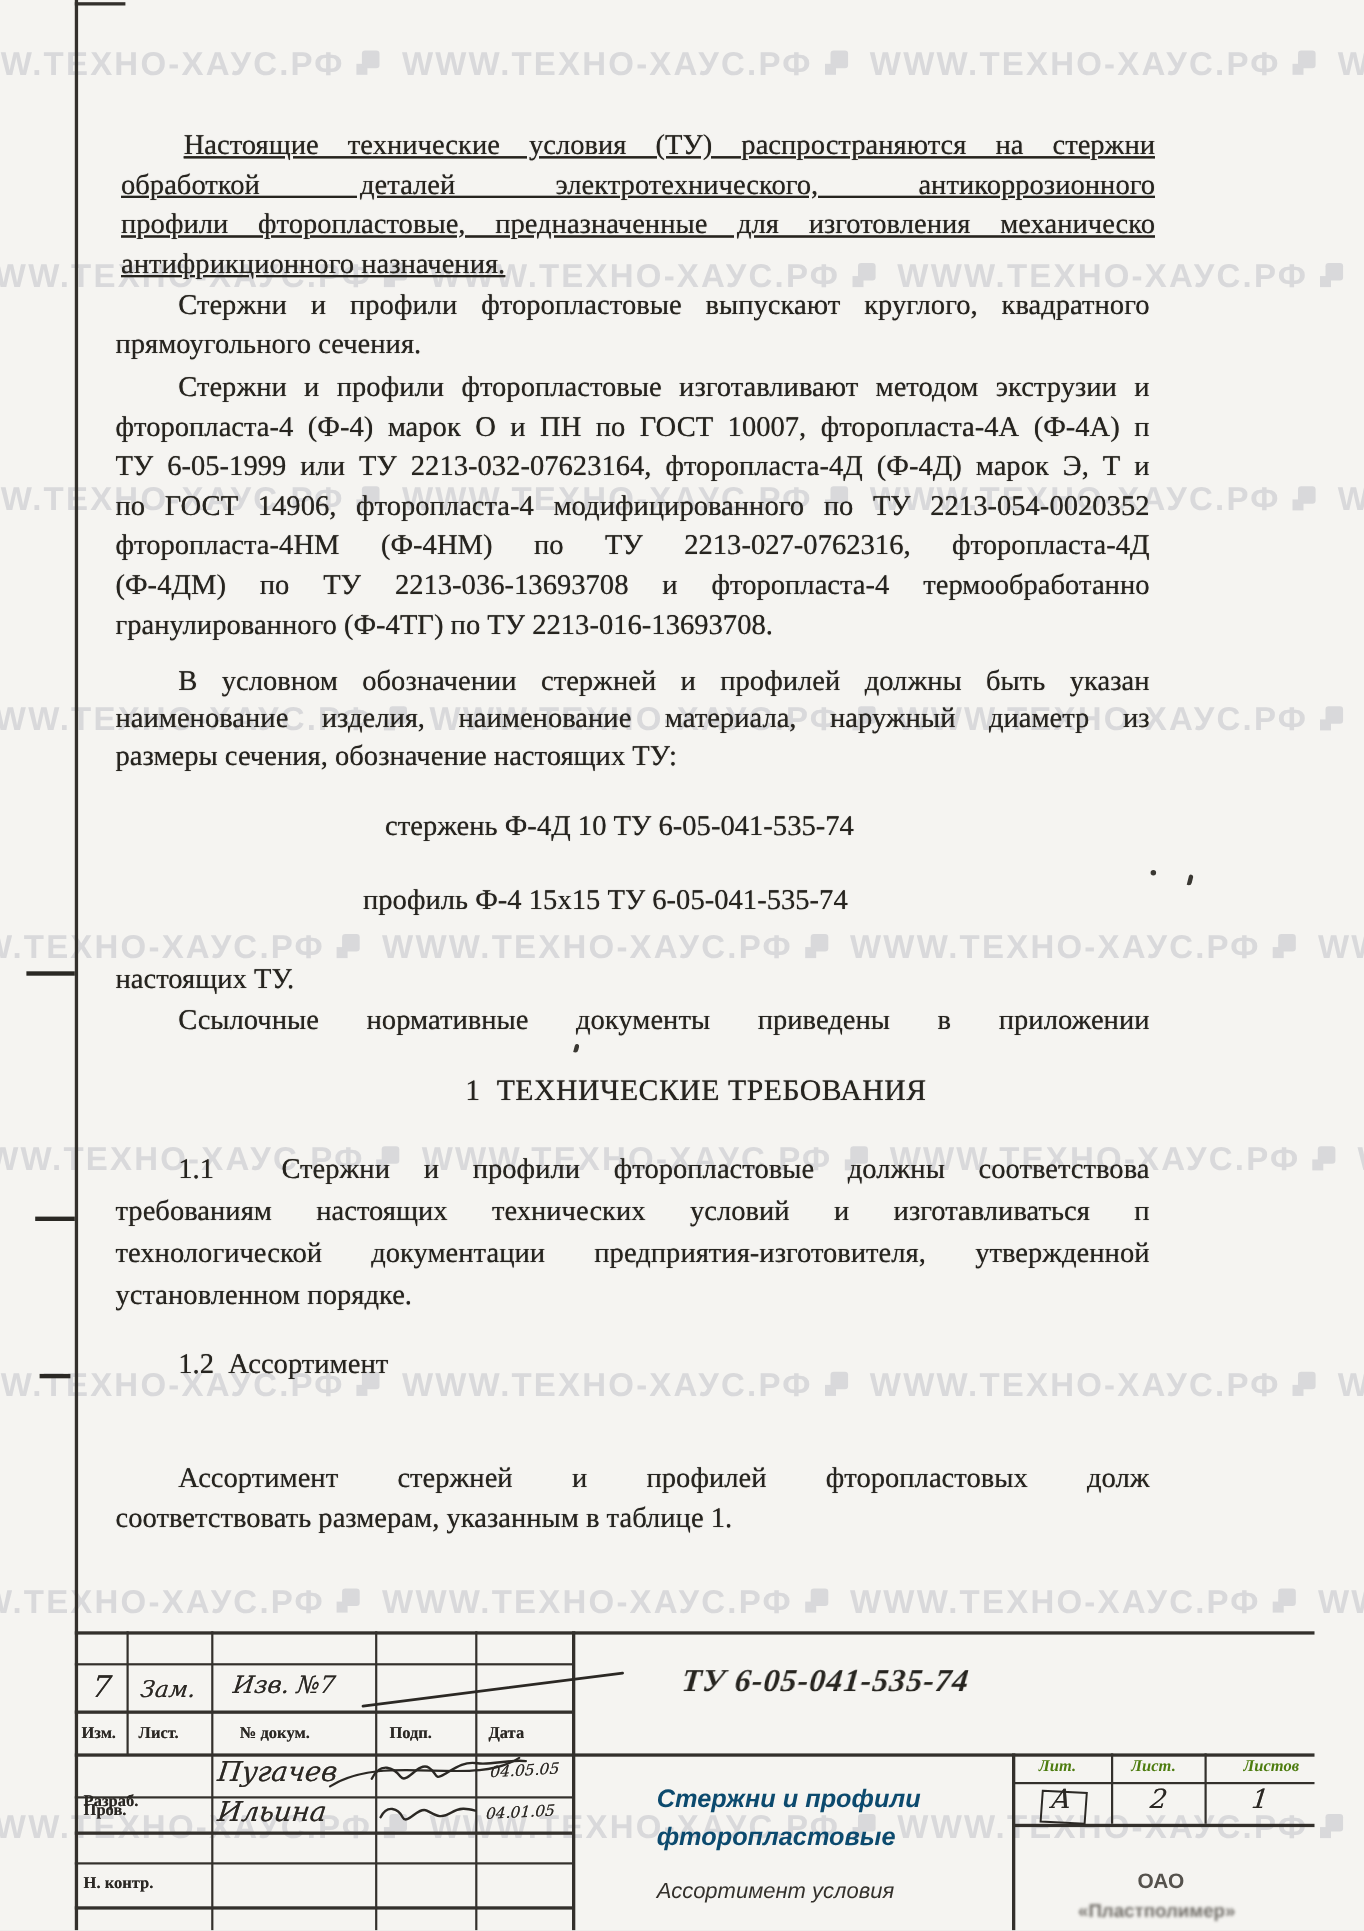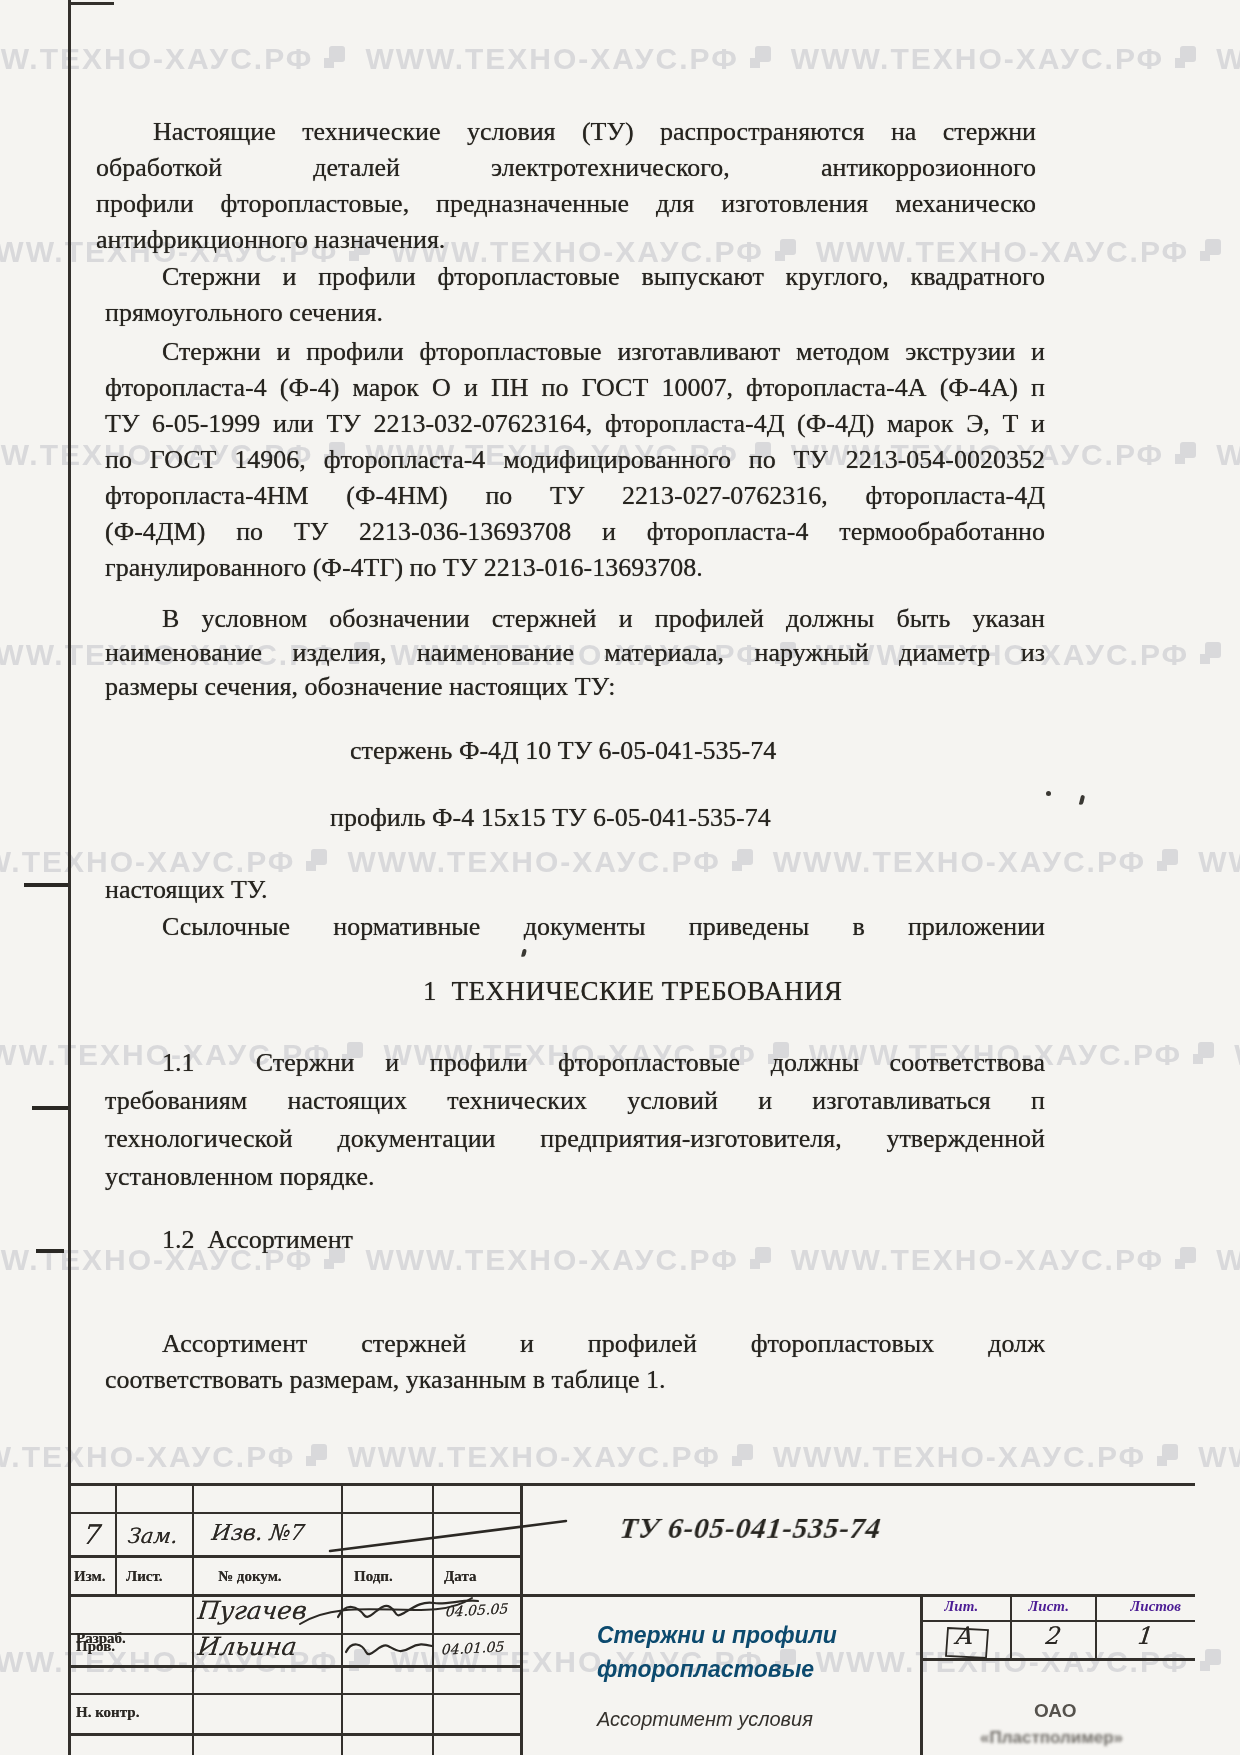--- a/index.html
+++ b/index.html
@@ -32,21 +32,21 @@
             text-shadow:0 0 .5px rgba(35,30,25,.7);filter:blur(.2px);white-space:nowrap;}
   .hw{position:absolute;z-index:4;font-family:"DejaVu Serif",serif;font-style:italic;
       color:#2b2824;transform:skewX(-7deg);text-shadow:0 0 .6px rgba(35,30,25,.7);white-space:nowrap;}
   .tb-docnum{position:absolute;z-index:4;font-style:italic;font-weight:700;font-size:29px;
              letter-spacing:1px;color:#26241f;transform:skewX(-6deg);filter:blur(.25px);white-space:nowrap;}
   .tb-name{position:absolute;z-index:4;font-family:"Liberation Sans","DejaVu Sans",sans-serif;
            font-style:italic;font-weight:700;font-size:23px;color:#0c4a6e;filter:blur(.4px);white-space:nowrap;}
   .tb-sub{position:absolute;z-index:4;font-family:"Liberation Sans","DejaVu Sans",sans-serif;
           font-style:italic;font-size:20px;color:#34312c;filter:blur(.5px);white-space:nowrap;}
   .tb-grif{position:absolute;z-index:4;font-style:italic;font-weight:600;font-size:15px;
-           color:#4c1d95;filter:blur(.25px);white-space:nowrap;overflow:hidden;}
+           color:#4d7c0f;filter:blur(.25px);white-space:nowrap;overflow:hidden;}
   .tb-org1{position:absolute;z-index:4;font-family:"Liberation Sans","DejaVu Sans",sans-serif;
            font-weight:700;font-size:19px;color:#3a3631;filter:blur(.6px);opacity:.85;}
   .tb-org2{position:absolute;z-index:4;font-family:"Liberation Sans","DejaVu Sans",sans-serif;
            font-weight:700;font-size:17px;color:#45413b;filter:blur(1.4px);opacity:.75;white-space:nowrap;}
   svg.sig{position:absolute;left:0;top:0;z-index:5;pointer-events:none;}
 </style>
 </head>
 <body>
 
 <div class="page" style="--bg: #f5f4f1; --ink: #26241f; --line: #33302c; --wm: #d9d9db;">
@@ -135,21 +135,21 @@
   <div class="vl" style="left:68px;top:0;width:2.5px;height:1755px;"></div>
   <div class="hl" style="left:68px;top:2px;width:46px;height:2.5px;"></div>
   <div class="tick" style="left:24px;top:883px;width:44px;height:4px;"></div>
   <div class="tick" style="left:32px;top:1106px;width:36px;height:4px;"></div>
   <div class="tick" style="left:36px;top:1249px;width:28px;height:4px;"></div>
   <div class="noise-dot" style="left:1046px;top:791px;"></div>
   <div class="noise-comma" style="left:1080px;top:795px;"></div>
   <div class="noise-comma" style="left:522px;top:949px;height:8px;"></div>
 
   <div class="doc-body">
-      <div class="tblock" style="top: 114px; left: 96px; width: 940px;">
+      <div class="tblock" style="top: 114px; left: 110px; width: 940px; text-decoration: underline;">
         <div class="bline just ind">Настоящие технические условия (ТУ) распространяются на стержни</div>
         <div class="bline just">обработкой деталей электротехнического, антикоррозионного</div>
         <div class="bline just">профили фторопластовые, предназначенные для изготовления механическо</div>
         <div class="bline">антифрикционного назначения.</div>
       </div>
       <div class="tblock" style="top: 259px; left: 105px; width: 940px;">
         <div class="bline just ind">Стержни и профили фторопластовые выпускают круглого, квадратного</div>
         <div class="bline">прямоугольного сечения.</div>
       </div>
       <div class="tblock" style="top: 334px; left: 105px; width: 940px;">

